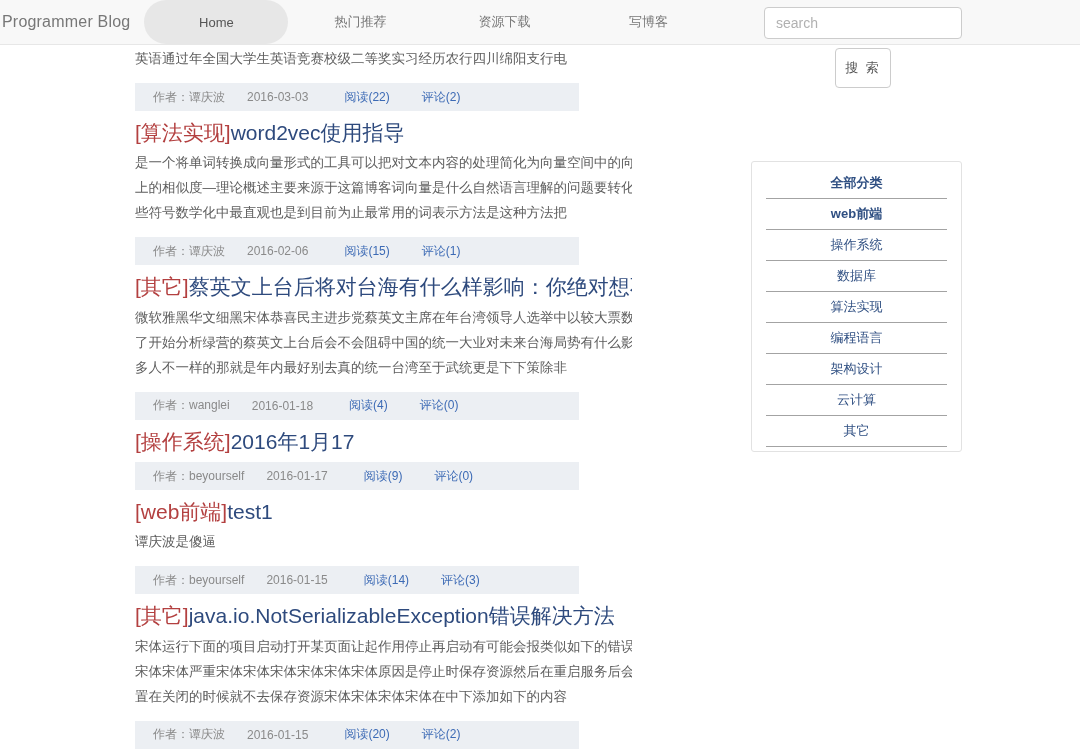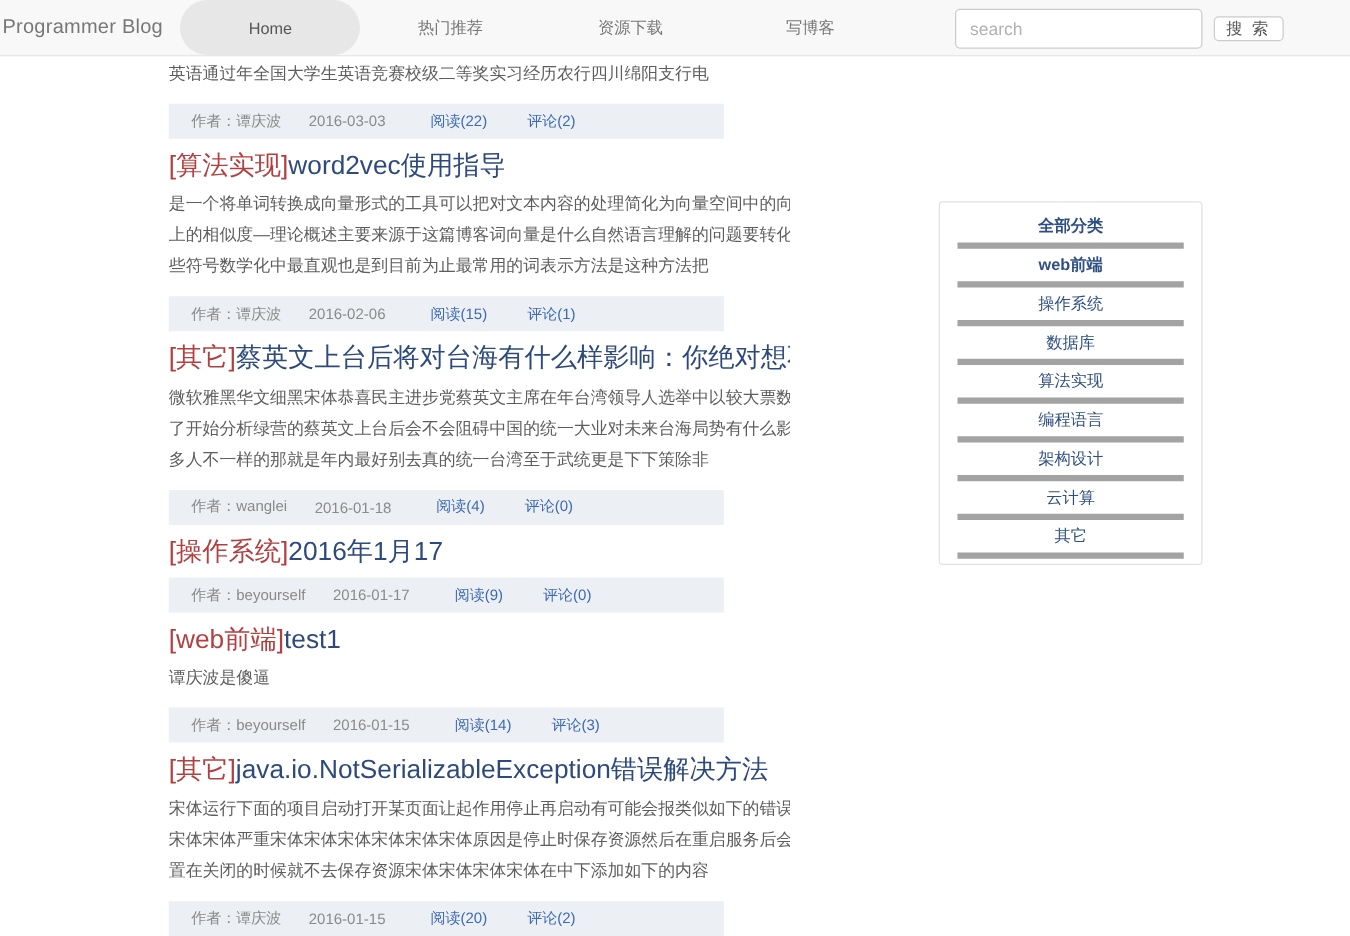--- a/index.html
+++ b/index.html
@@ -45,35 +45,36 @@
   }
   .nav-item.active {
     background: #e7e7e7;
     color: #555555;
   }
   .search-form {
     position: absolute;
     left: 764px; top: 7px;
     display: flex; align-items: center;
     gap: 9px;
+    flex-direction: column;
   }
   .search-input {
     width: 198px; height: 32px;
     padding: 4px 11px;
     font-size: 14px;
     color: #555;
     background: #fff;
     border: 1px solid #cccccc;
     border-radius: 4px;
     outline: none;
     font-family: "Liberation Sans", sans-serif;
   }
   .search-input::placeholder { color: #b1b1b1; }
   .search-btn {
-    height: 20px;
+    height: 40px;
     padding: 0 9px;
     font-size: 13px;
     color: #555;
     background: #fff;
     border: 1px solid #cccccc;
     border-radius: 4px;
     cursor: pointer;
     white-space: nowrap;
     font-family: "Liberation Sans", sans-serif;
     letter-spacing: 2px;
@@ -142,21 +143,21 @@
     border: 1px solid #e2e2e2;
     border-radius: 3px;
     padding: 6px 0 4px 0;
   }
   .cat-item {
     height: 31px;
     display: flex; align-items: center; justify-content: center;
     font-size: 13px;
     color: #2f4f82;
     cursor: pointer;
-    border-bottom: 5px solid #a3a3a3;
+    border-bottom: 1px solid #a3a3a3;
     margin: 0 14px;
   }
   .cat-item.bold { font-weight: bold; }
   .cat-item:last-child { }
 </style>
 </head>
 <body>
 
 <div class="navbar">
   <div class="brand">Programmer Blog</div>

